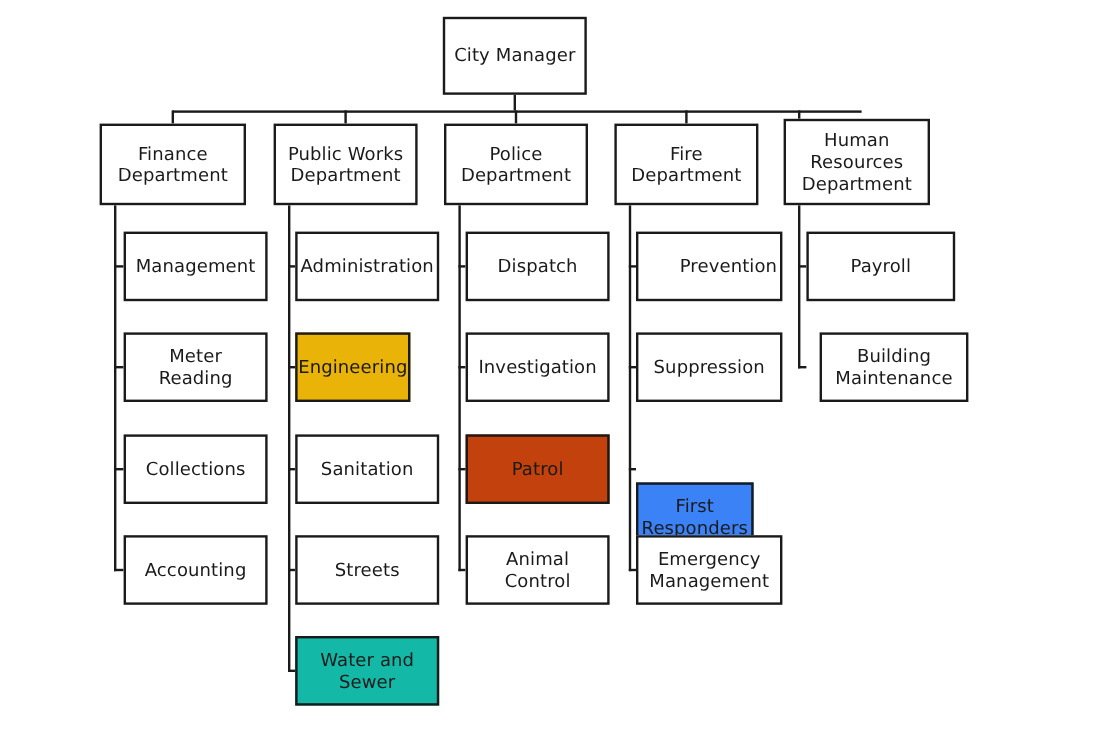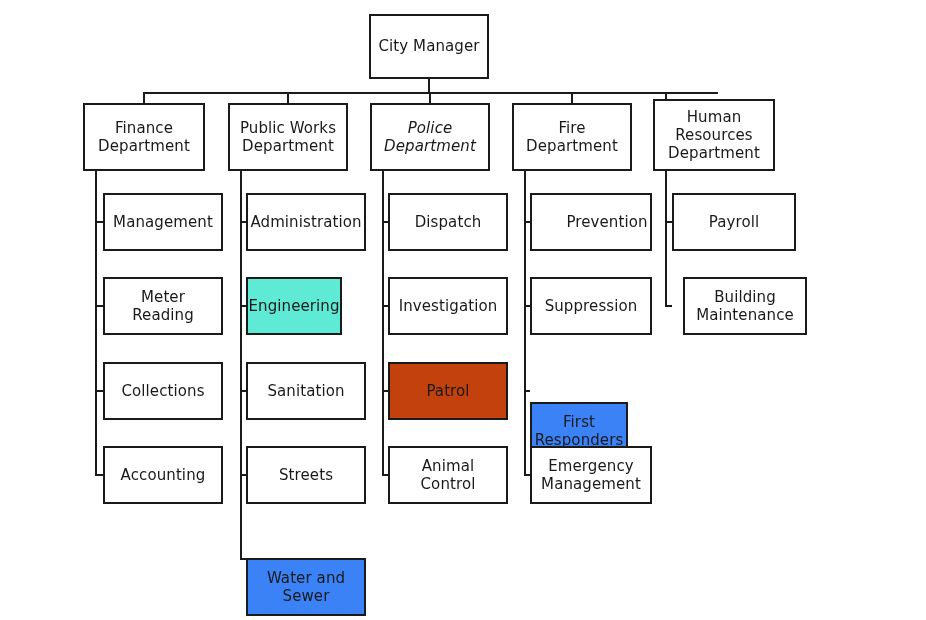--- a/index.html
+++ b/index.html
@@ -92,38 +92,38 @@
     <div class="node dept" style="left: 228px; top: 103px; width: 120px; height: 68px; border-color: rgb(26, 26, 26); background: rgb(255, 255, 255);">
       <span class="node-label">Public Works
 Department</span>
     </div>
     <div class="connector v" style="left: 240px; top: 171px; height: 389px; background: rgb(26, 26, 26);"></div>
     <div class="connector h" style="left: 240px; top: 221px; width: 6px; background: rgb(26, 26, 26);"></div>
     <div class="node leaf" style="left: 246px; top: 193px; width: 120px; height: 58px; border-color: rgb(26, 26, 26); background: rgb(255, 255, 255);">
       <span class="node-label">Administration</span>
     </div>
     <div class="connector h" style="left: 240px; top: 305px; width: 6px; background: rgb(26, 26, 26);"></div>
-    <div class="node leaf" style="left: 246px; top: 277px; width: 96px; height: 58px; border-color: rgb(26, 26, 26); background: #5eead4;">
+    <div class="node leaf" style="left: 246px; top: 277px; width: 96px; height: 58px; border-color: rgb(26, 26, 26); background: #eab308;">
       <span class="node-label">Engineering</span>
     </div>
     <div class="connector h" style="left: 240px; top: 390px; width: 6px; background: rgb(26, 26, 26);"></div>
     <div class="node leaf" style="left: 246px; top: 362px; width: 120px; height: 58px; border-color: rgb(26, 26, 26); background: rgb(255, 255, 255);">
       <span class="node-label">Sanitation</span>
     </div>
     <div class="connector h" style="left: 240px; top: 474px; width: 6px; background: rgb(26, 26, 26);"></div>
     <div class="node leaf" style="left: 246px; top: 446px; width: 120px; height: 58px; border-color: rgb(26, 26, 26); background: rgb(255, 255, 255);">
       <span class="node-label">Streets</span>
     </div>
     <div class="connector h" style="left: 240px; top: 558px; width: 6px; background: rgb(26, 26, 26);"></div>
-    <div class="node leaf" style="left: 246px; top: 530px; width: 120px; height: 58px; border-color: rgb(26, 26, 26); background: #3b82f6; margin-top: 28px;">
+    <div class="node leaf" style="left: 246px; top: 530px; width: 120px; height: 58px; border-color: rgb(26, 26, 26); background: #14b8a6;">
       <span class="node-label">Water and
 Sewer</span>
     </div>
     <div class="connector v" style="left: 429px; top: 92px; height: 11px; background: rgb(26, 26, 26);"></div>
-    <div class="node dept" style="left: 370px; top: 103px; width: 120px; height: 68px; border-color: rgb(26, 26, 26); background: rgb(255, 255, 255); font-style: italic;">
+    <div class="node dept" style="left: 370px; top: 103px; width: 120px; height: 68px; border-color: rgb(26, 26, 26); background: rgb(255, 255, 255);">
       <span class="node-label">Police
 Department</span>
     </div>
     <div class="connector v" style="left: 382px; top: 171px; height: 305px; background: rgb(26, 26, 26);"></div>
     <div class="connector h" style="left: 382px; top: 221px; width: 6px; background: rgb(26, 26, 26);"></div>
     <div class="node leaf" style="left: 388px; top: 193px; width: 120px; height: 58px; border-color: rgb(26, 26, 26); background: rgb(255, 255, 255);">
       <span class="node-label">Dispatch</span>
     </div>
     <div class="connector h" style="left: 382px; top: 305px; width: 6px; background: rgb(26, 26, 26);"></div>
     <div class="node leaf" style="left: 388px; top: 277px; width: 120px; height: 58px; border-color: rgb(26, 26, 26); background: rgb(255, 255, 255);">

